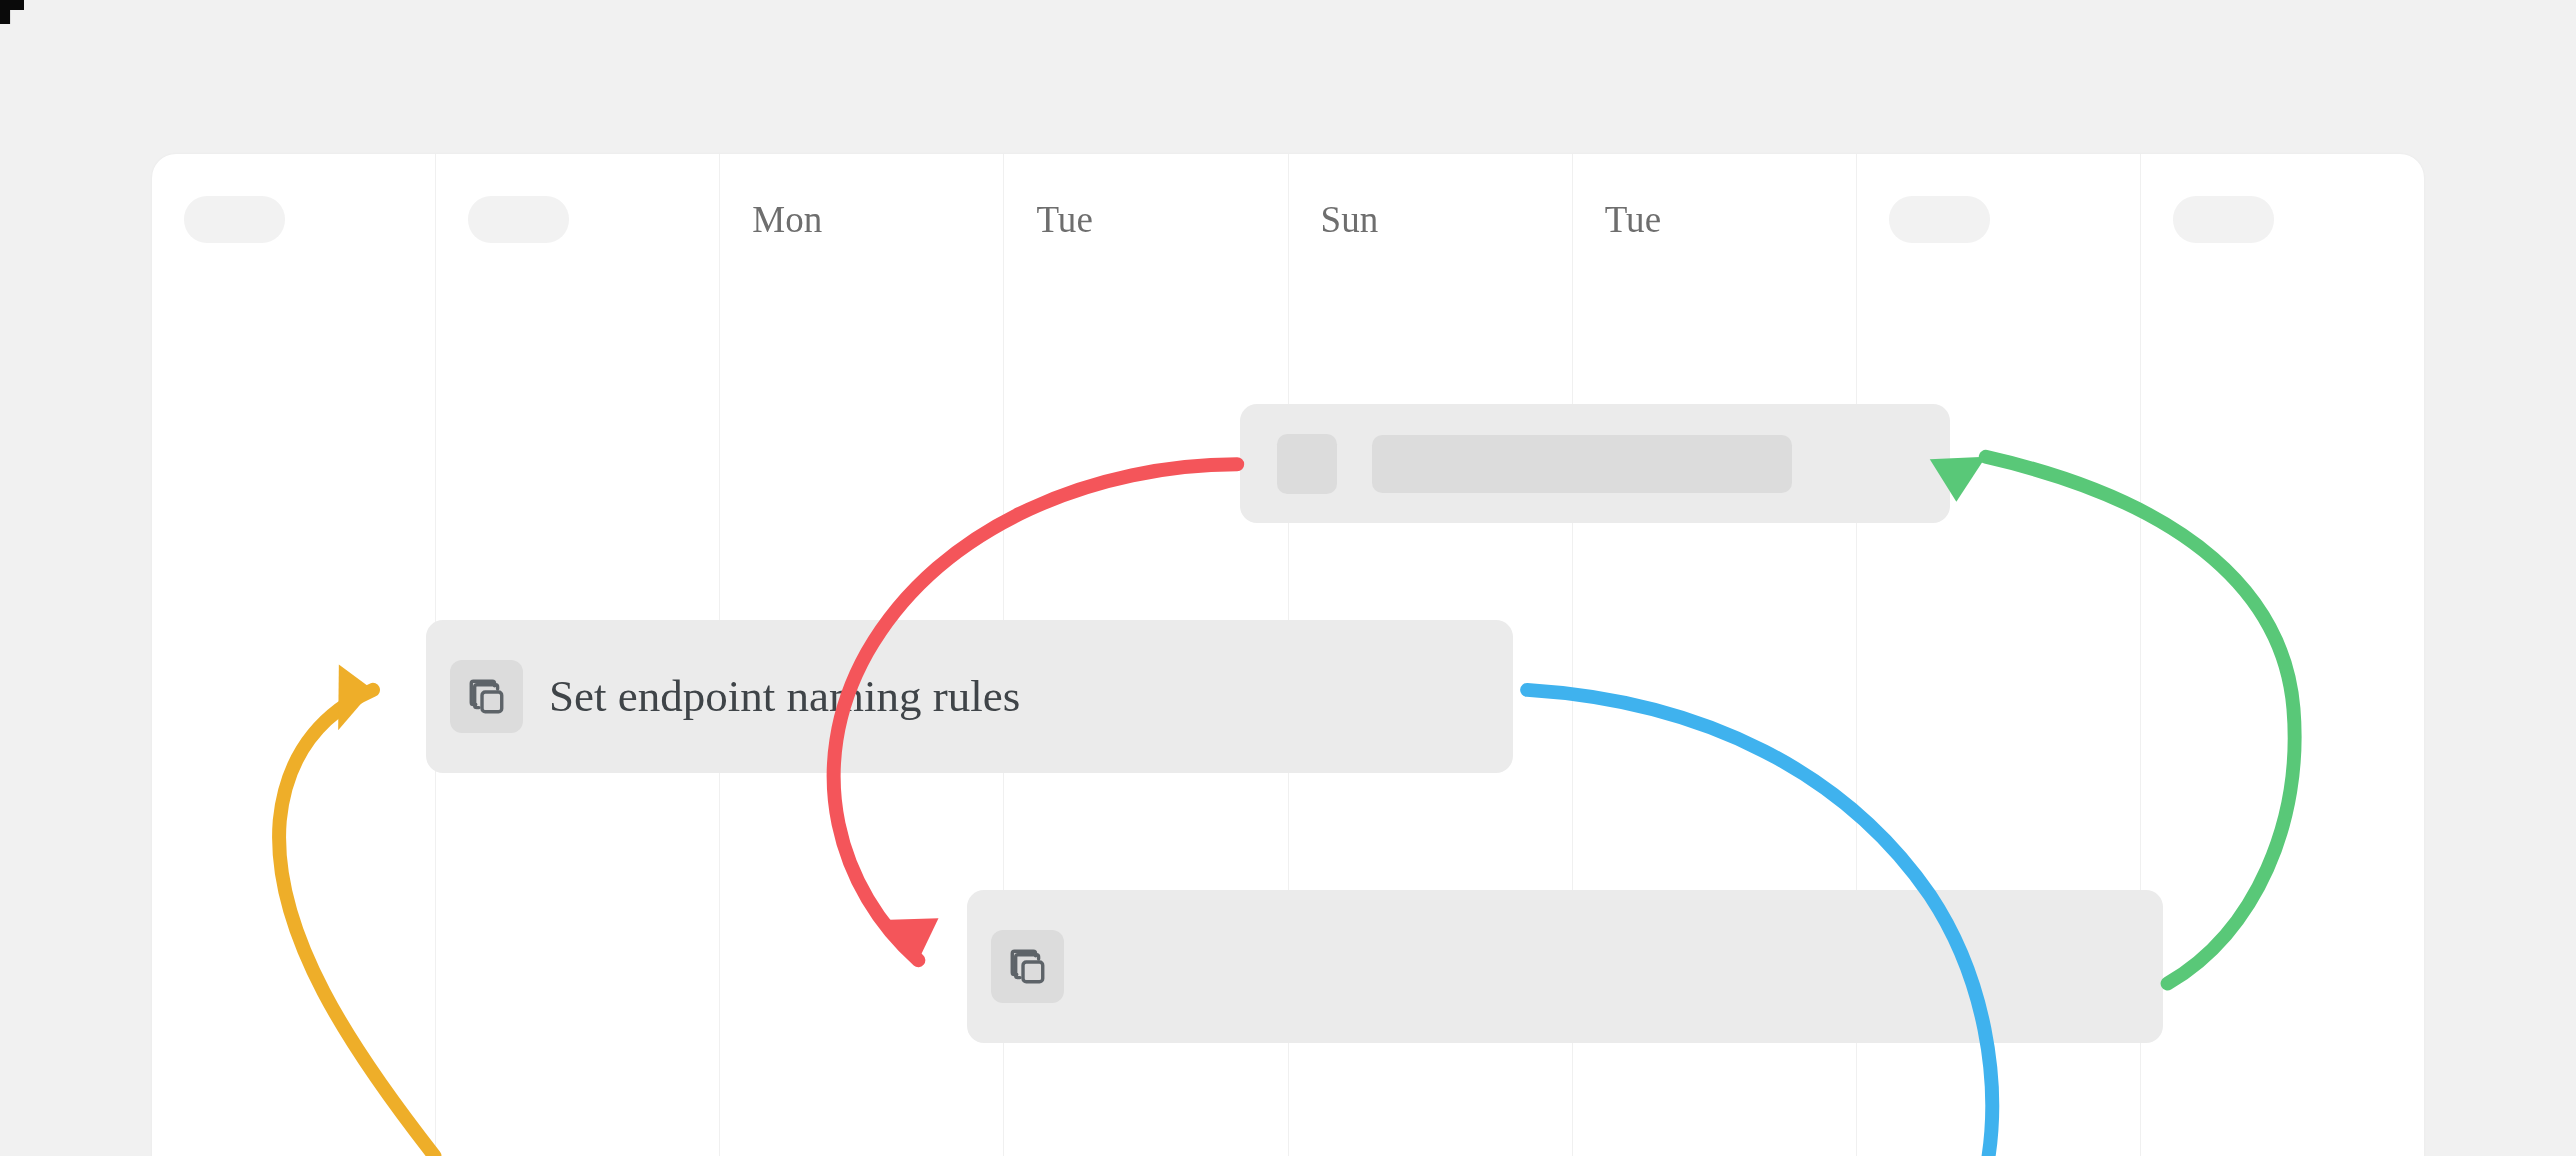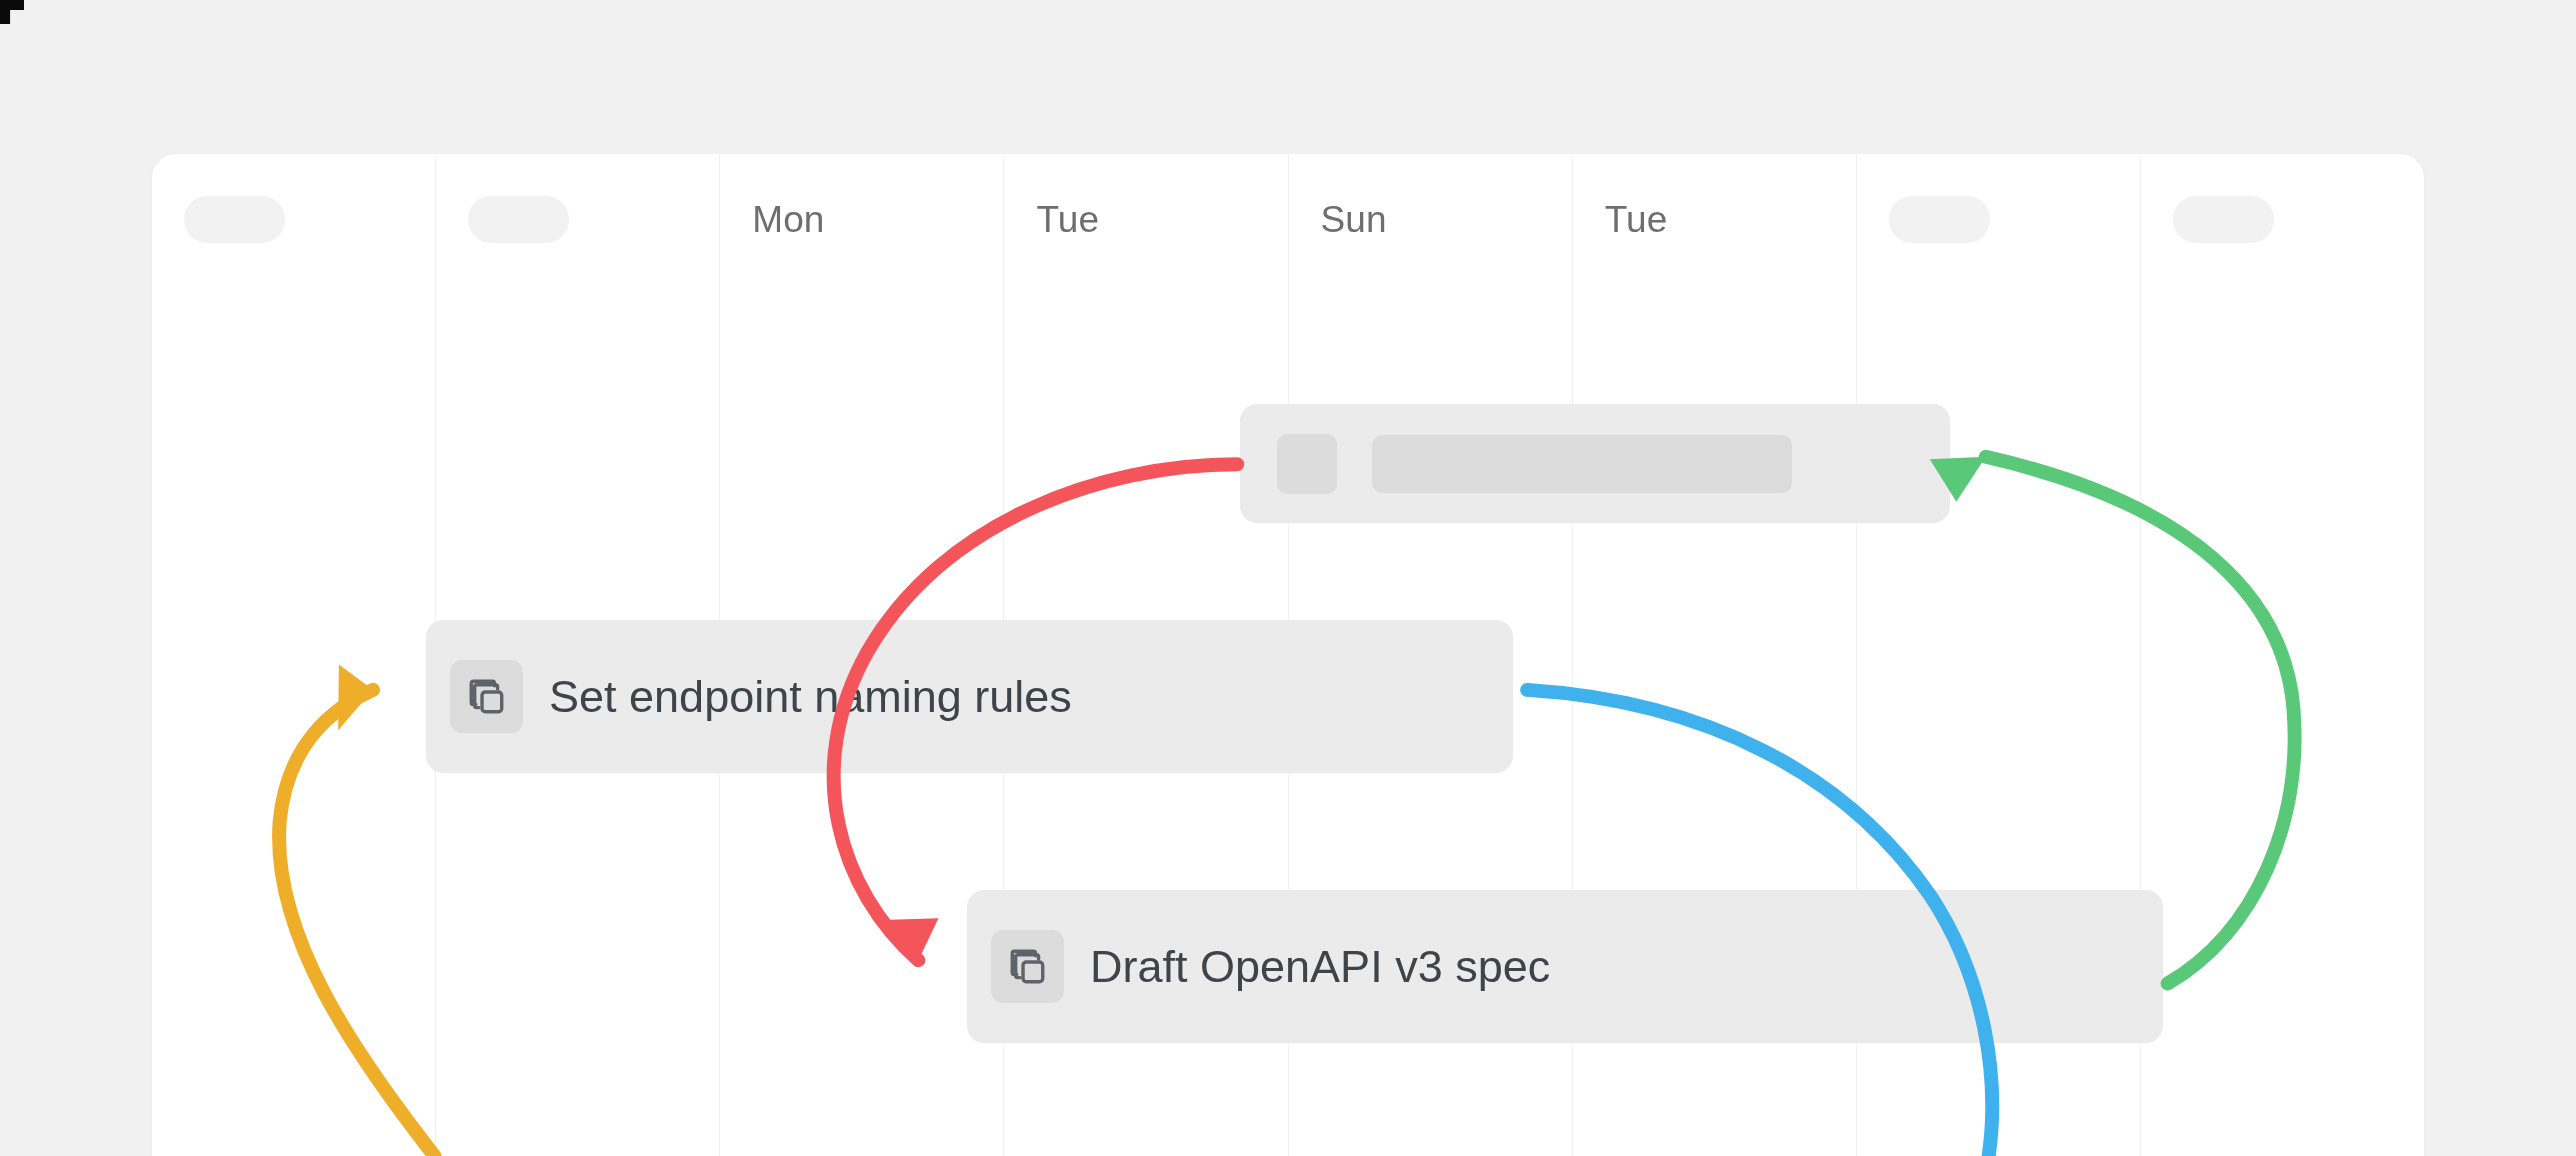--- a/index.html
+++ b/index.html
@@ -2,21 +2,21 @@
 <html style="font-size:15px"><head>
 <meta charset="utf-8">
 <style>
   html,body{margin:0;padding:0;}
   body{
     width:2576px;height:1156px;
     background:#f1f1f1;
     font-family:"Liberation Sans", sans-serif;
     overflow:hidden;position:relative;
   }
-  #stage{position:absolute;inset:0;width:2576px;height:1156px;}
+  #stage{position:absolute;inset:0;width:2576px;height:1156px;font-family:Liberation Serif, serif;}
 
   
   .cursor-mark{position:absolute;left:0;top:0;width:24px;height:24px;background:#0a0a0a;
     clip-path:polygon(0 0,100% 0,100% 42%,42% 42%,42% 100%,0 100%);}
 
   
   .cal-card{
     position:absolute;left:152px;top:154px;width:2272px;height:1100px;
     background:#ffffff;border-radius:24px 24px 0 0;
     box-shadow:0 0.9px 2.8px rgba(0,0,0,0.045);
@@ -134,21 +134,20 @@
   </div>
 
   <div class="task" id="task-2">
     <div class="task-icon">
       <svg viewBox="0 0 24 24" fill="none" stroke="#5d6368" stroke-width="1.9" stroke-linecap="round" stroke-linejoin="round">
         <rect x="9.5" y="9.5" width="11" height="11" rx="1.8"></rect>
         <path d="M6 16.5H4.7A1.2 1.2 0 0 1 3.5 15.3V4.7A1.2 1.2 0 0 1 4.7 3.5h10.6a1.2 1.2 0 0 1 1.2 1.2V6"></path>
         <path d="M7.8 18.2H6.6A1.2 1.2 0 0 1 5.4 17V6.6a1.2 1.2 0 0 1 1.2-1.2h10.4A1.2 1.2 0 0 1 18.2 6.6v1.2"></path>
       </svg>
     </div>
-    <span class="task-title">Draft OpenAPI v3 spec</span>
   </div>
 
   <svg id="arrows" viewBox="0 0 2763 1240">
 
     <g>
       <path id="p-red" fill="none" stroke-width="15" stroke-linecap="round" d="M1327 498 C 1180 498 1010 560 930 700 C 860 825 900 955 985 1030" stroke="#f4555a"></path>
       <polygon id="h-red" points="0,0 -58,-6 -14,-48" fill="#f4555a" transform="translate(985,1030) rotate(41.84743178288227)"></polygon>
     </g>
 
     <g>

